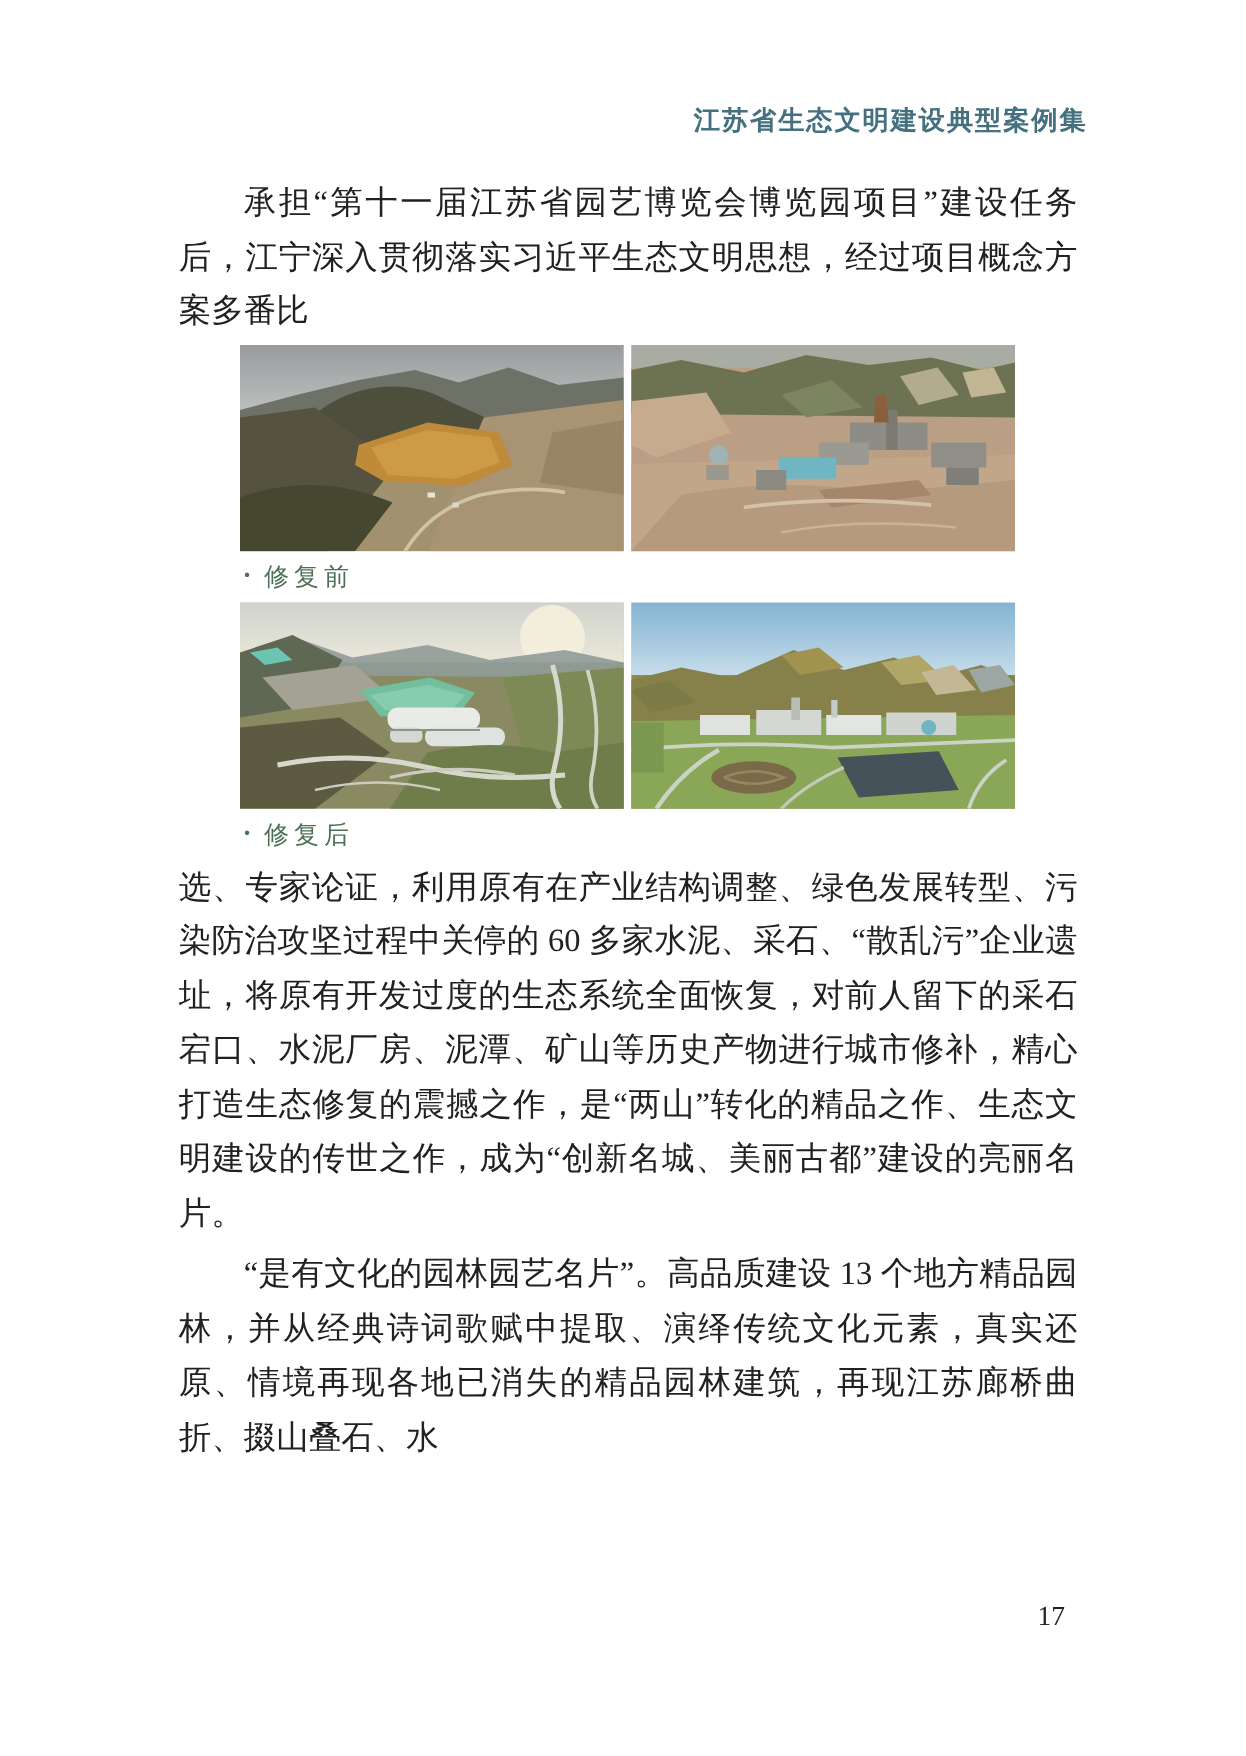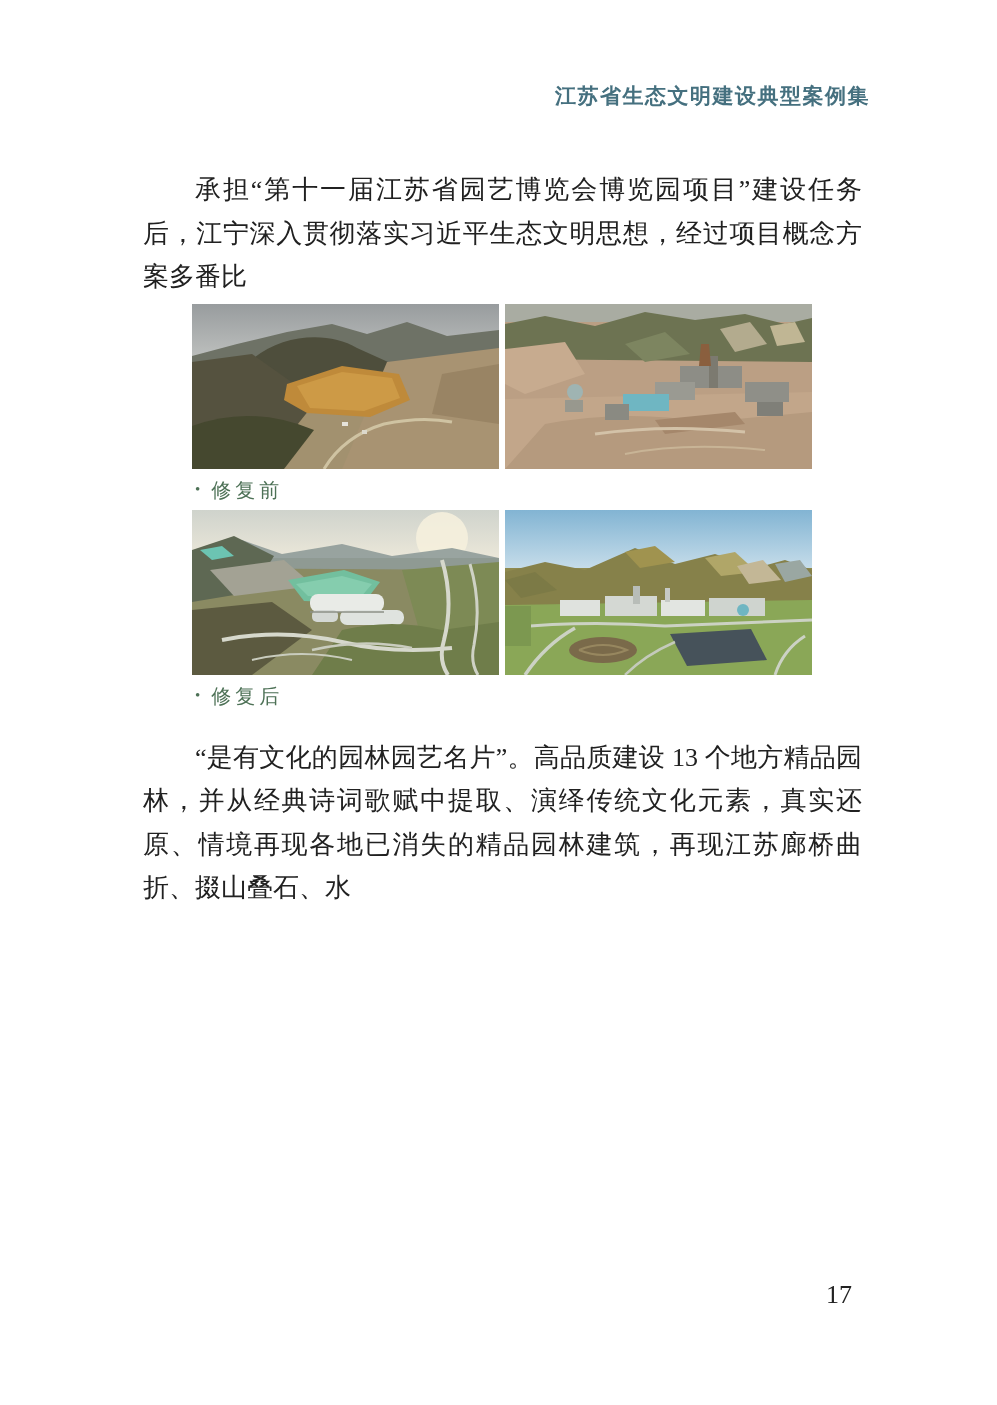--- a/index.html
+++ b/index.html
@@ -22,21 +22,21 @@
   .body-col{
     position:absolute;
     left:143px;top:140px;
     width:719px;
     font-size:26px;
     line-height:43.5px;
     color:#212121;
     text-align:justify;
   }
   .body-col p{margin:0 0 5px 0;}
-  p.indent{text-indent:2em;margin-top:28px;}
+  p.indent{text-indent:2em;}
   .fig-block{margin:4px 0 0 49px;width:620px;}
   .photo-row{display:flex;gap:6px;}
   .photo{width:307px;height:165px;display:block;background:#cccccc;}
   .fig-caption{
     display:flex;align-items:center;gap:11px;
     margin:9px 0 8px 3px;
     font-size:20px;
     line-height:24px;
     color:#4d7156;
     letter-spacing:4px;
@@ -44,21 +44,21 @@
   }
   .fig-caption .bullet{
     font-size:15px;
     letter-spacing:0;
     color:#4d7156;
     transform:translateY(-1px);
   }
   .page-number{
     position:absolute;
     top:1280px;right:145px;
-    font-size:26px;
+    font-size:22px;
     color:#222222;
   }
 </style>
 </head>
 <body>
 
 <div class="page">
 
   <div class="running-header">江苏省生态文明建设典型案例集</div>
 
@@ -189,20 +189,21 @@
         </svg>
       </div>
 
       <figcaption class="fig-caption">
         <span class="bullet">•</span>
         <span>修复后</span>
       </figcaption>
 
     </div>
 
+    <p>选、专家论证，利用原有在产业结构调整、绿色发展转型、污染防治攻坚过程中关停的 60 多家水泥、采石、“散乱污”企业遗址，将原有开发过度的生态系统全面恢复，对前人留下的采石宕口、水泥厂房、泥潭、矿山等历史产物进行城市修补，精心打造生态修复的震撼之作，是“两山”转化的精品之作、生态文明建设的传世之作，成为“创新名城、美丽古都”建设的亮丽名片。</p>
 
 
     <p class="indent">“是有文化的园林园艺名片”。高品质建设 13 个地方精品园林，并从经典诗词歌赋中提取、演绎传统文化元素，真实还原、情境再现各地已消失的精品园林建筑，再现江苏廊桥曲折、掇山叠石、水</p>
 
   </div>
 
   <div class="page-number">17</div>
 
 </div>
 

